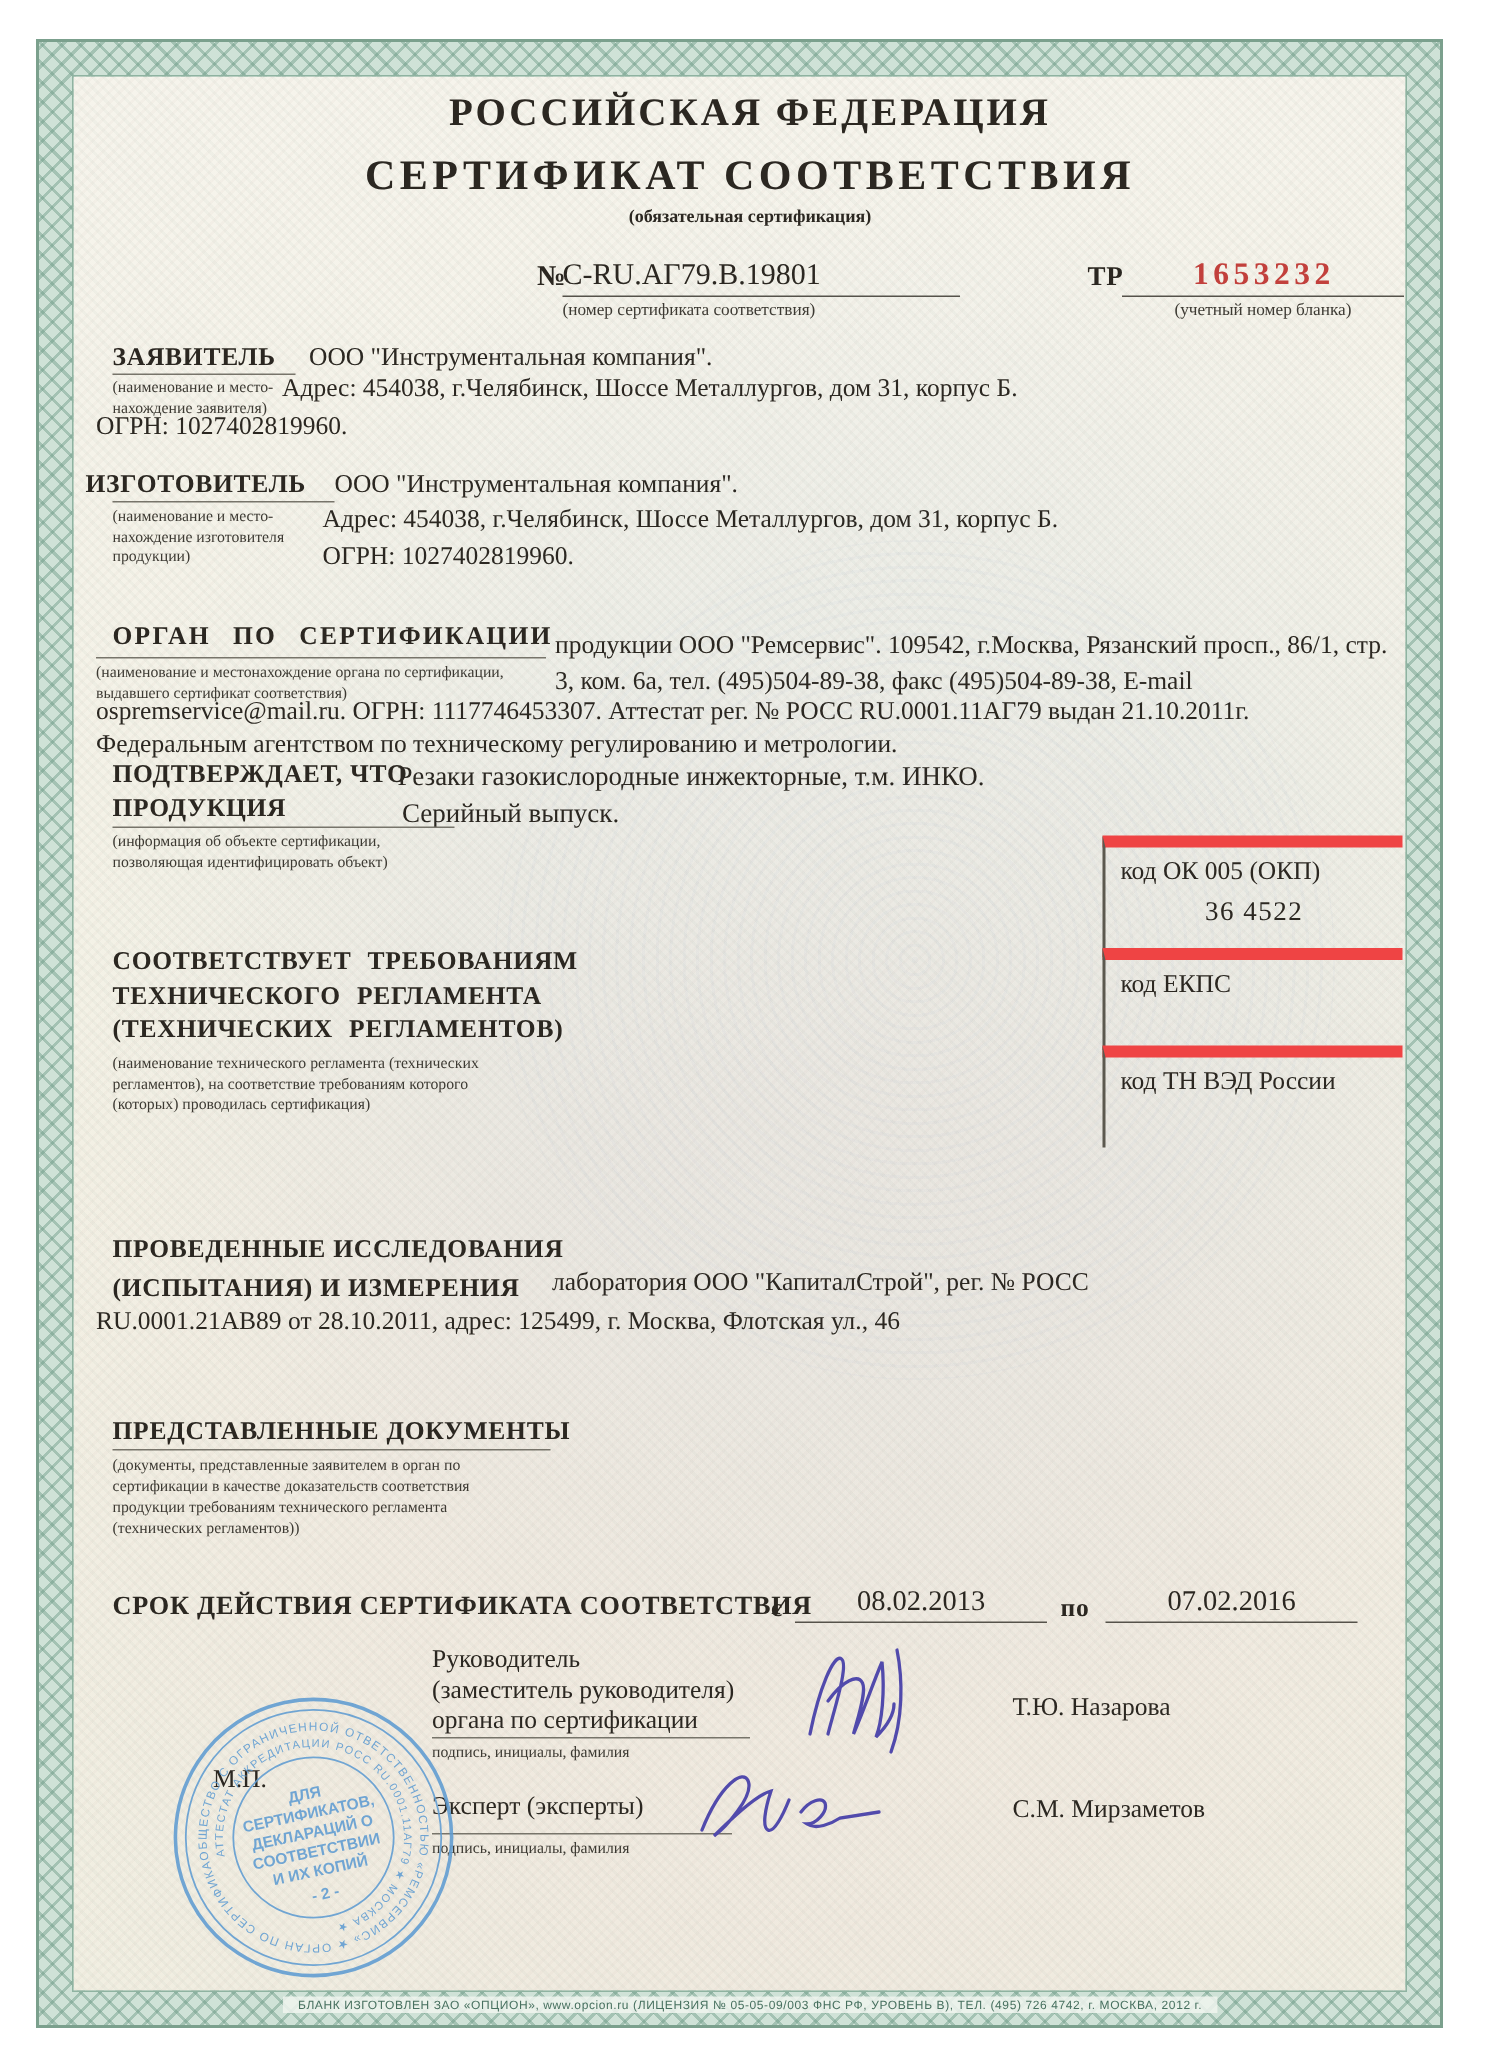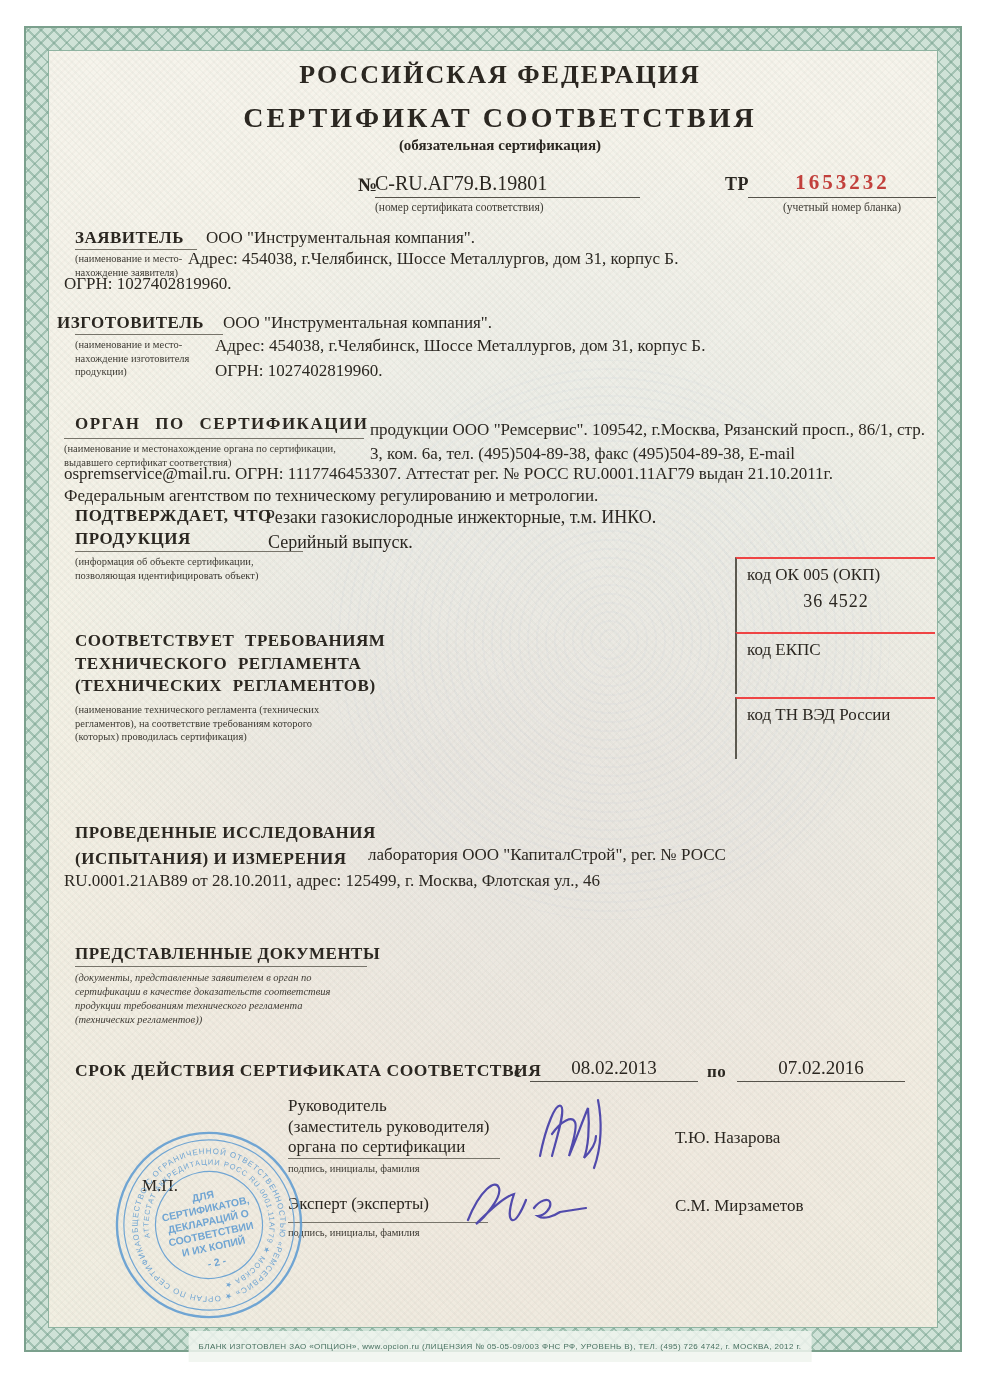--- a/index.html
+++ b/index.html
@@ -21,33 +21,33 @@
            repeating-linear-gradient(-45deg, rgba(190,160,150,0.06) 0 2px, rgba(0,0,0,0) 2px 5px),
            linear-gradient(180deg,#f6f4ec 0%,#f3f1e5 55%,#f1efe2 100%);}
   .rosette{position:absolute;left:330px;top:360px;width:560px;height:560px;border-radius:50%;
            background:repeating-radial-gradient(circle at 50% 50%, rgba(140,160,200,0.10) 0 2px, rgba(0,0,0,0) 2px 9px);
            opacity:.5;pointer-events:none;}
   
   .abs{position:absolute;}
   .ml{white-space:pre-line;}
   .h-main{font-weight:bold;font-size:26px;letter-spacing:2px;width:100%;text-align:center;}
   .h-title{font-weight:bold;font-size:28px;letter-spacing:3px;width:100%;text-align:center;}
-  .h-sub{font-weight:bold;font-size:15px;width:100%;text-align:center;}
+  .h-sub{font-weight:bold;font-size:12px;width:100%;text-align:center;}
   .lbl{font-weight:bold;font-size:17px;letter-spacing:.5px;}
   .val{font-size:17px;}
   .cap{font-size:10.5px;color:#3d3a33;line-height:13.5px;}
   .rule{position:absolute;height:0;border-bottom:1px solid #55524a;}
   .rule-soft{position:absolute;height:0;border-bottom:1px solid #77746a;}
   .redno{color:#c2403c;font-size:21px;letter-spacing:3px;font-weight:bold;}
-  .codebox{position:absolute;left:735px;width:198px;border-top:2px solid #ef4444;border-left:2px solid #5c594f;}
+  .codebox{position:absolute;left:735px;width:198px;border-top:8px solid #ef4444;border-left:2px solid #5c594f;}
   .codebox .bl{font-size:17px;padding:6px 0 0 10px;}
   .codebox .bv{font-size:18px;text-align:center;padding-top:6px;letter-spacing:1px;}
   .finep{position:absolute;top:1331px;left:50%;transform:translateX(-50%);
          font-size:8px;letter-spacing:.4px;color:#47705f;background:rgba(240,244,239,.85);
-         padding:11px 10px;white-space:nowrap;font-family:"Liberation Sans","DejaVu Sans",sans-serif;}
+         padding:1px 10px;white-space:nowrap;font-family:"Liberation Sans","DejaVu Sans",sans-serif;}
   .stamp{position:absolute;left:110px;top:1126px;width:198px;height:198px;opacity:.88;
          transform:rotate(-12deg);}
   .sig{position:absolute;}
 </style>
 </head>
 <body>
 
 <div class="page">
   <div class="frame">
     <div class="paper"></div>
@@ -120,21 +120,21 @@
 регламентов), на соответствие требованиям которого
 (которых) проводилась сертификация)</div>
 
   <div class="abs lbl ml" style="top:820px;left:75px;line-height:26px;">ПРОВЕДЕННЫЕ ИССЛЕДОВАНИЯ
 (ИСПЫТАНИЯ) И ИЗМЕРЕНИЯ</div>
   <div class="abs val" style="top:845px;left:368px;">лаборатория ООО "КапиталСтрой", рег. № РОСС</div>
   <div class="abs val" style="top:871px;left:64px;">RU.0001.21АВ89 от 28.10.2011, адрес: 125499, г. Москва, Флотская ул., 46</div>
 
   <div class="abs lbl" style="top:944px;left:75px;">ПРЕДСТАВЛЕННЫЕ ДОКУМЕНТЫ</div>
   <div class="rule-soft" style="top:966px;left:75px;width:292px;"></div>
-  <div class="abs cap ml" style="top:971px;left:75px;line-height:14px;font-style:italic;">(документы, представленные заявителем в орган по
+  <div class="abs cap ml" style="top:971px;left:75px;line-height:14px;">(документы, представленные заявителем в орган по
 сертификации в качестве доказательств соответствия
 продукции требованиям технического регламента
 (технических регламентов))</div>
 
   <div class="abs lbl" style="top:1060px;left:75px;font-size:17.5px;">СРОК ДЕЙСТВИЯ СЕРТИФИКАТА СООТВЕТСТВИЯ</div>
   <div class="abs lbl" style="top:1062px;left:514px;">с</div>
   <div class="abs val" style="top:1057px;left:530px;width:168px;text-align:center;font-size:19px;">08.02.2013</div>
   <div class="rule" style="top:1081px;left:530px;width:168px;"></div>
   <div class="abs lbl" style="top:1062px;left:707px;">по</div>
   <div class="abs val" style="top:1057px;left:737px;width:168px;text-align:center;font-size:19px;">07.02.2016</div>

